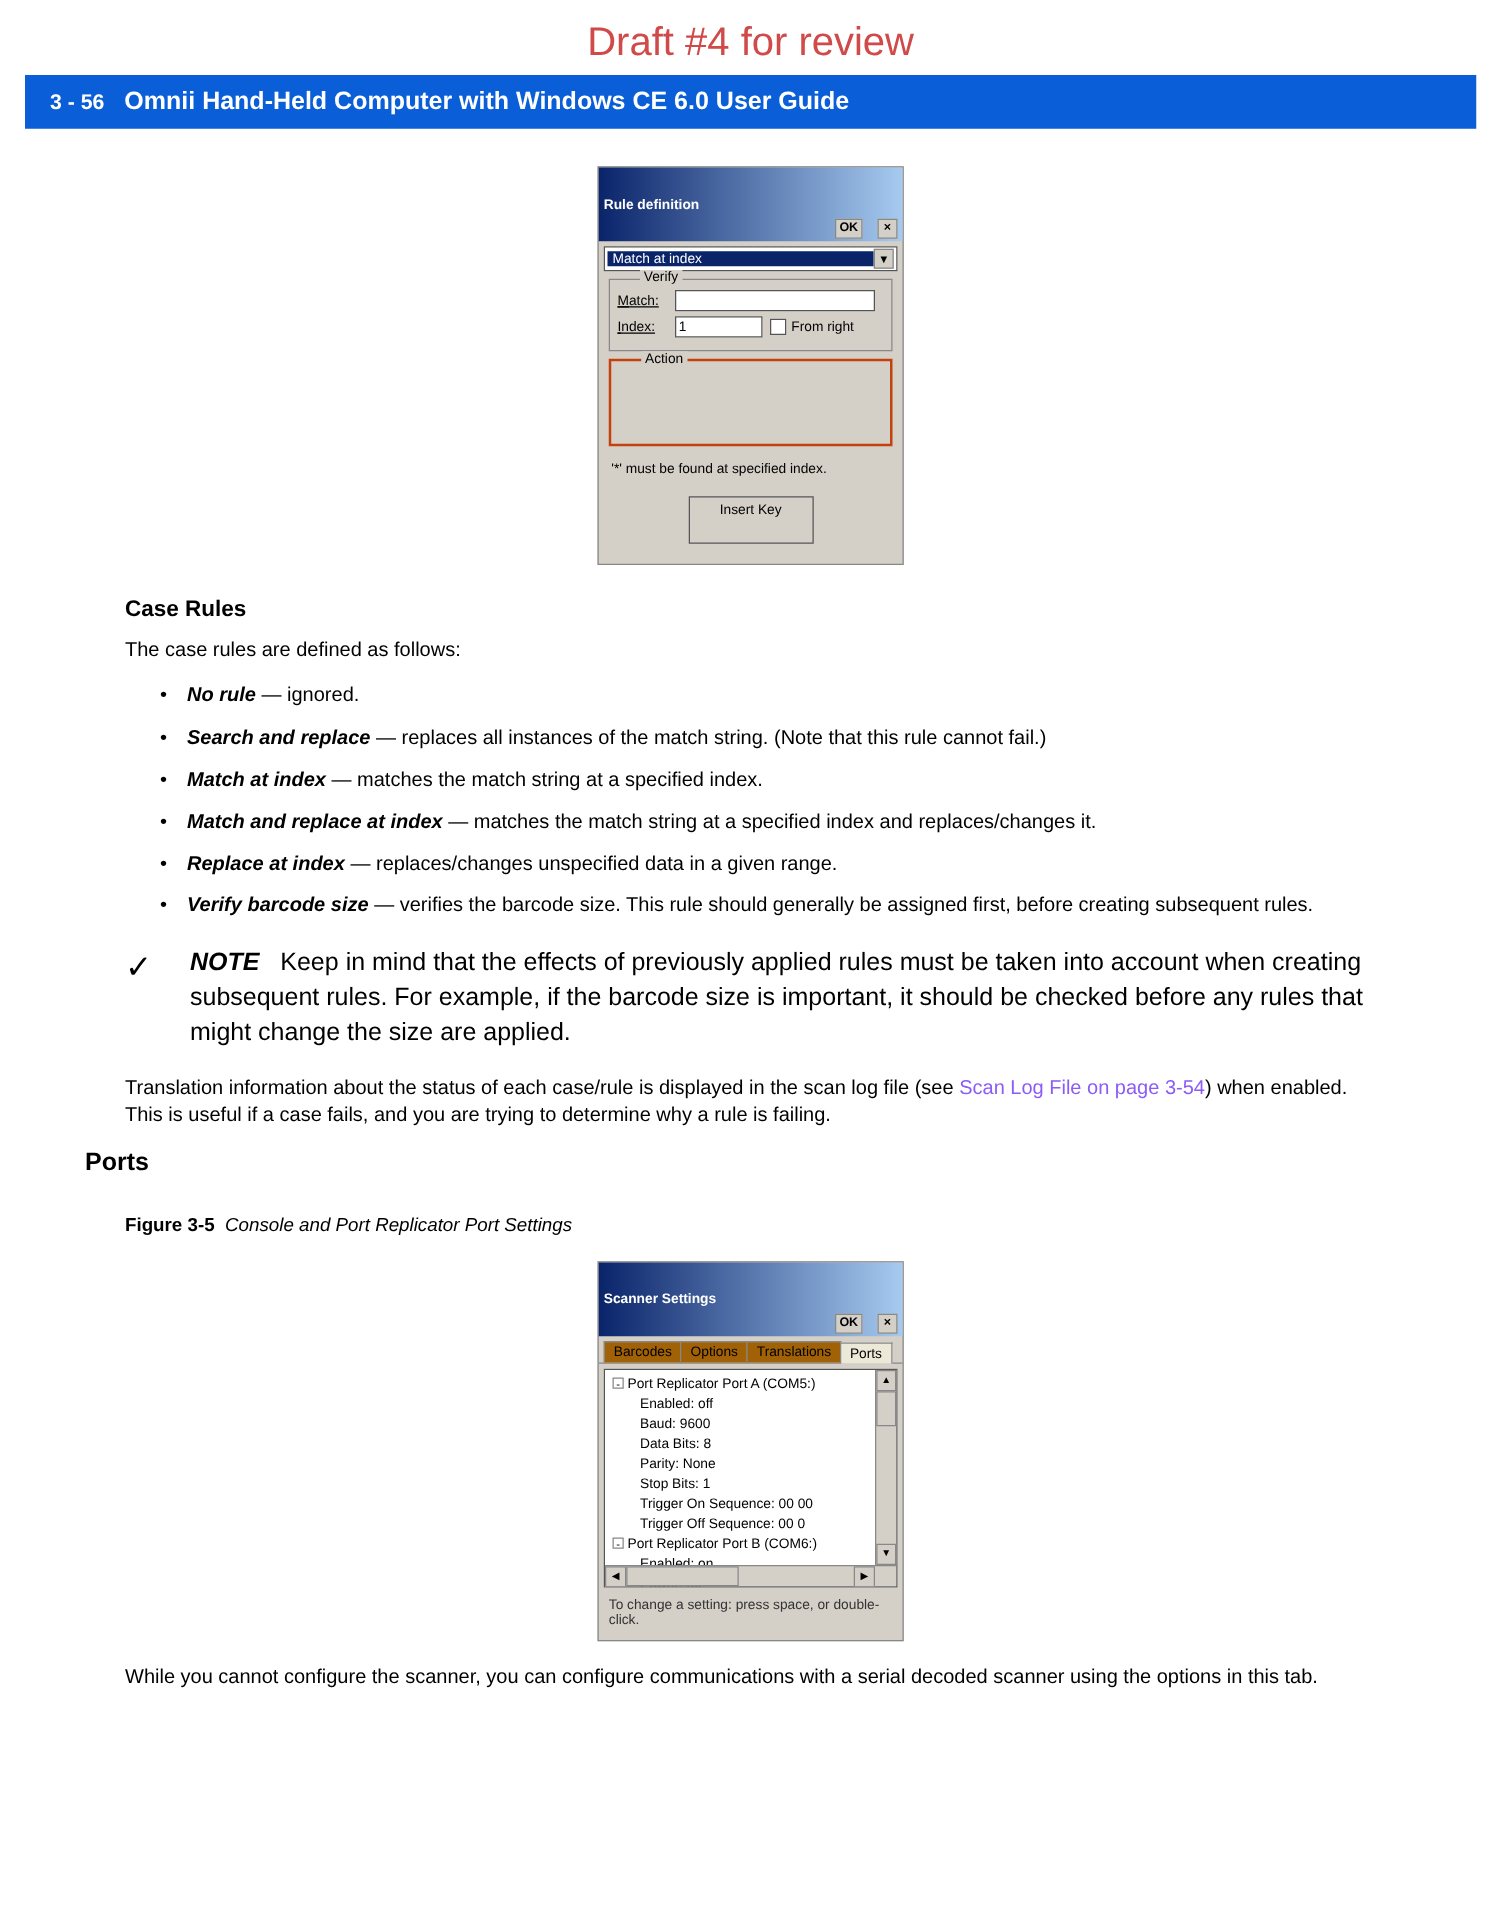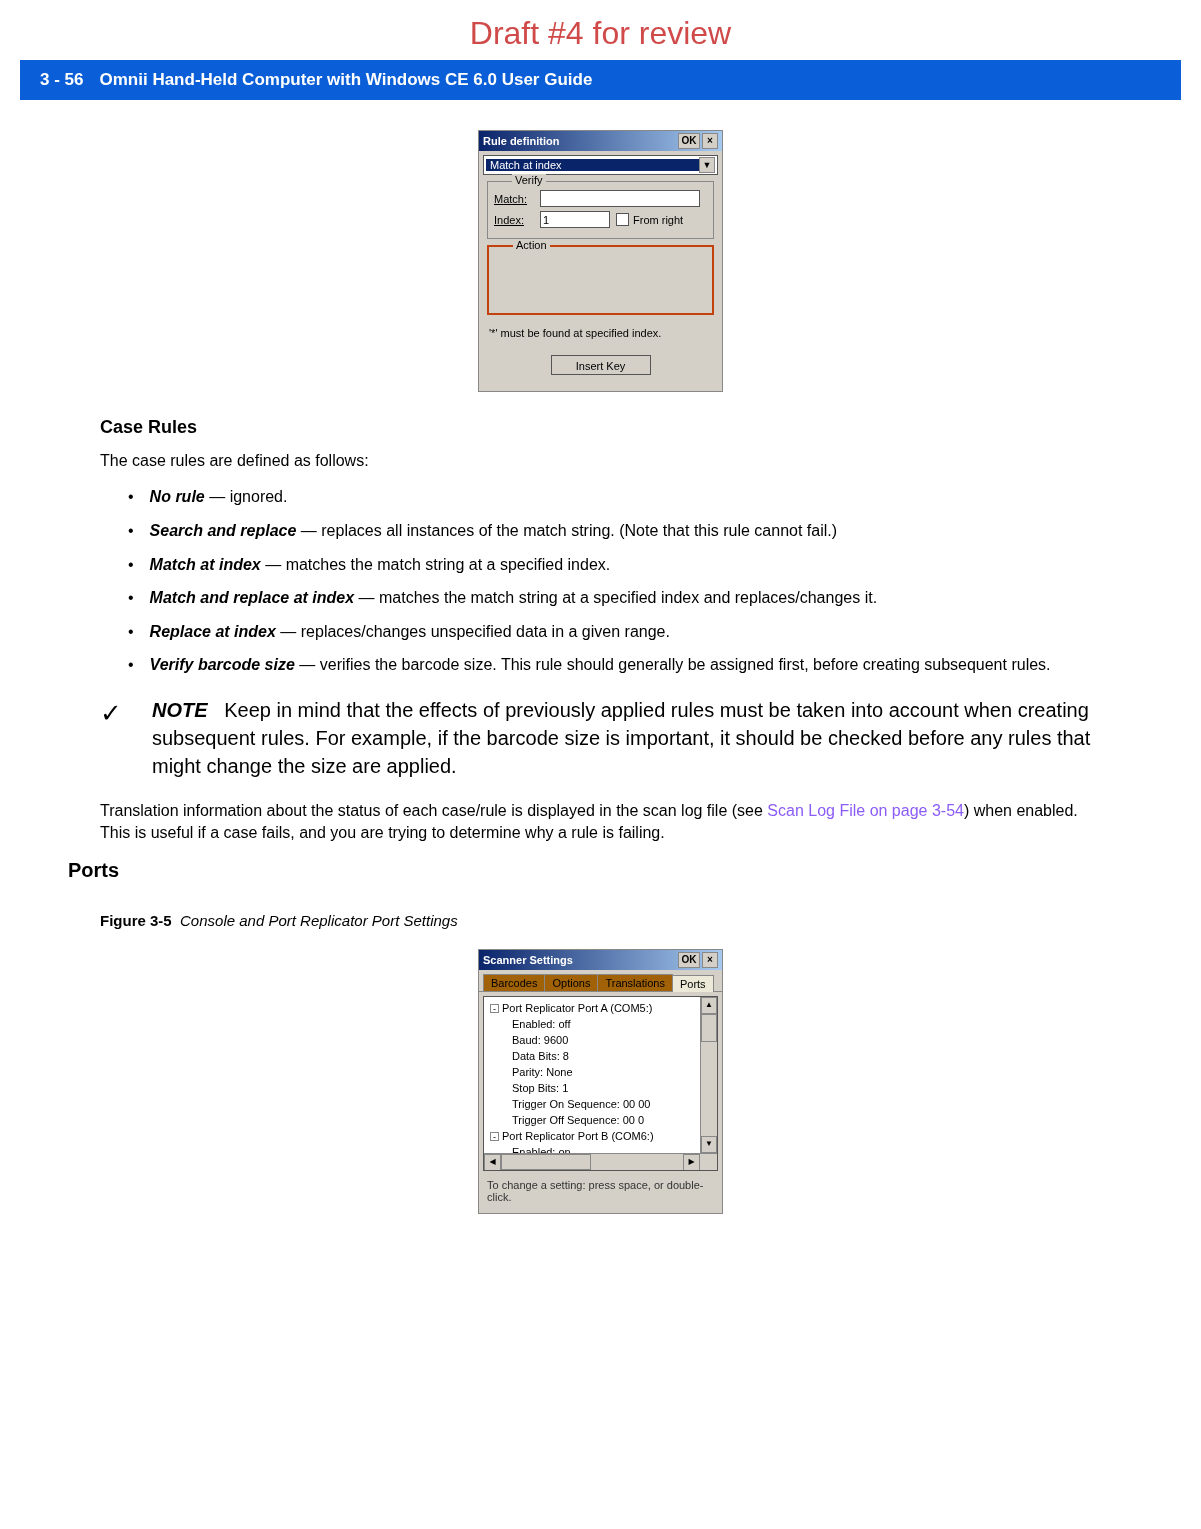--- a/index.html
+++ b/index.html
@@ -25,21 +25,21 @@
       gap: 16px;
       margin: 0 20px 30px 20px;
     }
     .page-num {
       font-weight: bold;
       font-size: 17px;
       font-family: "Arial Narrow", Arial, sans-serif;
     }
     .page-title {
       font-weight: bold;
-      font-size: 17px;
+      font-size: 20px;
       font-family: "Arial Narrow", Arial, sans-serif;
     }
     .content {
       padding: 0 100px 30px 100px;
     }
     
     .dialog1 {
       width: 245px;
       margin: 0 auto 25px auto;
       border: 1px solid #888;
@@ -50,21 +50,21 @@
     .titlebar {
       background: linear-gradient(to right, #0a246a, #a6caf0);
       color: #fff;
       font-size: 11px;
       font-weight: bold;
       padding: 2px 4px;
       display: flex;
       justify-content: space-between;
       align-items: center;
     }
-    .titlebar-right { display: flex; gap: 2px; }
+    .titlebar-right { display: flex; gap: 12px; margin-top: 39px; }
     .ok-btn, .x-btn {
       background: #d4d0c8;
       color: #000;
       border: 1px solid #888;
       font-size: 10px;
       font-weight: bold;
       width: 22px;
       height: 16px;
       text-align: center;
       line-height: 14px;
@@ -139,21 +139,21 @@
       font-size: 11px;
       padding: 6px 10px 2px 10px;
     }
     .insert-key {
       display: block;
       margin: 14px auto 16px auto;
       border: 1px solid #555;
       background: #d4d0c8;
       font-size: 11px;
       width: 100px;
-      height: 20px;
+      height: 38px;
       text-align: center;
       line-height: 20px;
     }
     
     h4.section {
       font-family: "Arial Narrow", Arial, sans-serif;
       font-weight: bold;
       font-size: 18px;
       margin-bottom: 12px;
     }
@@ -333,14 +333,15 @@
       </div>
       <div class="scrollbar-h">
         <div class="left">◀</div>
         <div class="thumb"></div>
         <div class="right">▶</div>
       </div>
     </div>
     <div class="instr">To change a setting: press space, or double-click.</div>
   </div>
 
+  <p class="body-text">While you cannot configure the scanner, you can configure communications with a serial decoded scanner using the options in this tab.</p>
 
 </div>
 
 </body></html>

